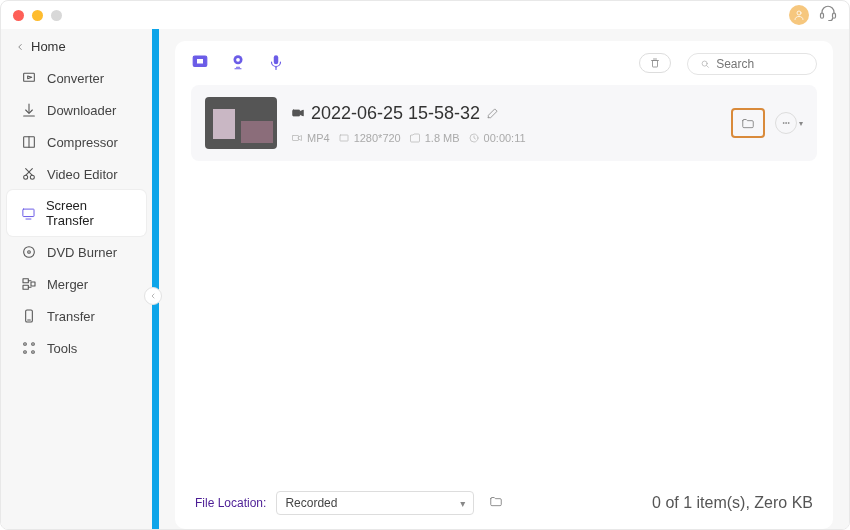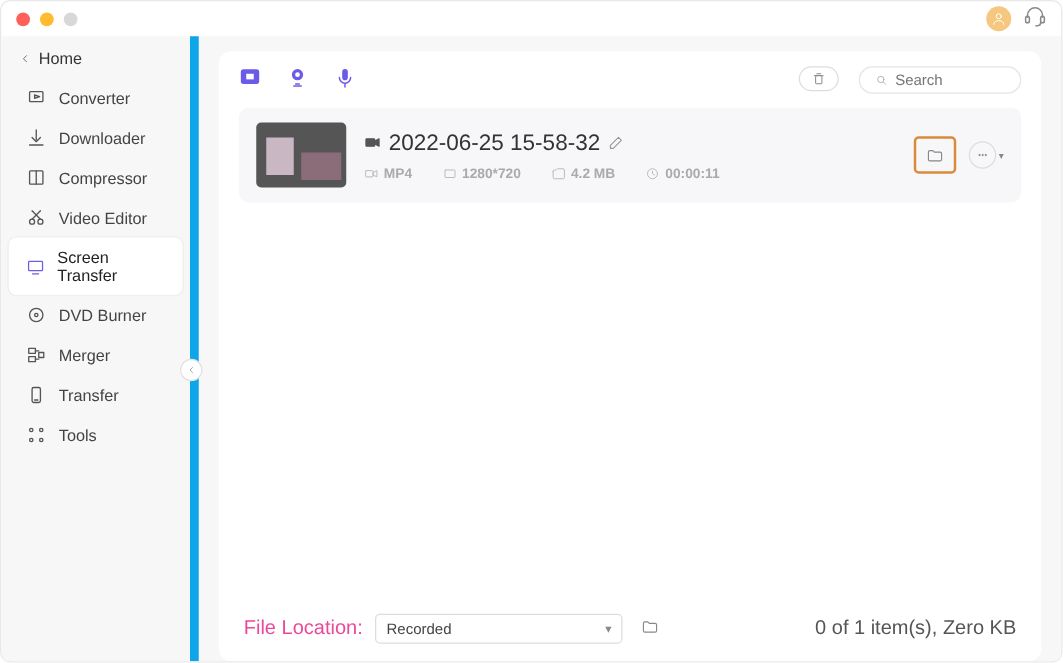--- a/index.html
+++ b/index.html
@@ -38,31 +38,31 @@
 
 .record-list { flex: 1; overflow: auto; padding: 0 16px; }
 .record-row { background: #f7f7f9; border-radius: 8px; padding: 12px 14px; display: flex; gap: 14px; align-items: center; }
 .thumb { width: 72px; height: 52px; border-radius: 4px; background: #555; position: relative; overflow: hidden; flex-shrink: 0; }
 .thumb::before, .thumb::after { content: ""; position: absolute; background: #9aa; }
 .thumb::before { width: 22px; height: 30px; left: 8px; top: 12px; background: #c9b7c4; }
 .thumb::after { width: 32px; height: 22px; right: 4px; bottom: 6px; background: #8b6d7a; }
 .rec-info { flex: 1; min-width: 0; }
 .rec-title-row { display: flex; align-items: center; gap: 6px; font-size: 18px; color: #333; font-weight: 500; }
 .rec-title-row svg { width: 14px; height: 14px; }
-.rec-meta { display: flex; gap: 24px; margin-top: 8px; font-size: 11px; color: #aaa; align-items: flex-end; font-weight: bold; }
+.rec-meta { display: flex; gap: 8px; margin-top: 8px; font-size: 11px; color: #aaa; align-items: flex-end; }
 .rec-meta span { display: flex; align-items: center; gap: 4px; }
 .rec-meta svg { width: 12px; height: 12px; }
 .rec-actions { display: flex; gap: 10px; align-items: center; }
 .folder-btn { width: 34px; height: 30px; border: 2px solid #d98a3a; border-radius: 4px; display: flex; align-items: center; justify-content: center; cursor: pointer; }
 .folder-btn svg { width: 16px; height: 14px; }
 .more-btn { width: 22px; height: 22px; border: 1px solid #ddd; border-radius: 50%; display: flex; align-items: center; justify-content: center; cursor: pointer; }
 .more-caret { font-size: 8px; color: #888; }
 
 .footer { display: flex; align-items: center; padding: 12px 20px 14px 20px; gap: 10px; }
-.footer-label { font-size: 16px; color: #ec4899; }
+.footer-label { font-size: 12px; color: #4c1d95; }
 .loc-select { flex: 0 0 auto; width: 198px; border: 1px solid #ddd; border-radius: 4px; padding: 4px 8px; font-size: 12px; color: #444; display: flex; align-items: center; justify-content: space-between; cursor: pointer; }
 .loc-folder { margin-left: 4px; cursor: pointer; color: #888; }
 .footer-spacer { flex: 1; }
 .footer-status { font-size: 16px; color: #555; }
 
 svg { fill: none; stroke: currentColor; stroke-width: 1.6; stroke-linecap: round; stroke-linejoin: round; }
 </style>
 </head>
 <body>
 
@@ -257,21 +257,21 @@
               <span>
                   <svg viewBox="0 0 24 24" style="stroke:#bbb">
                     <rect x="4" y="6" width="16" height="12" rx="1"></rect>
                   </svg>
                   <span>1280*720</span>
                 </span>
               <span>
                   <svg viewBox="0 0 24 24" style="stroke:#bbb">
                     <path d="M3 8a2 2 0 0 1 2-2h3l2-2h9a2 2 0 0 1 2 2v12a2 2 0 0 1-2 2H5a2 2 0 0 1-2-2V8z"></path>
                   </svg>
-                  <span>4.2 MB</span>
+                  <span>1.8 MB</span>
                 </span>
               <span>
                   <svg viewBox="0 0 24 24" style="stroke:#bbb">
                     <circle cx="12" cy="12" r="8"></circle>
                     <path d="M12 8v4l3 2"></path>
                   </svg>
                   <span>00:00:11</span>
                 </span>
             </div>
           </div>

